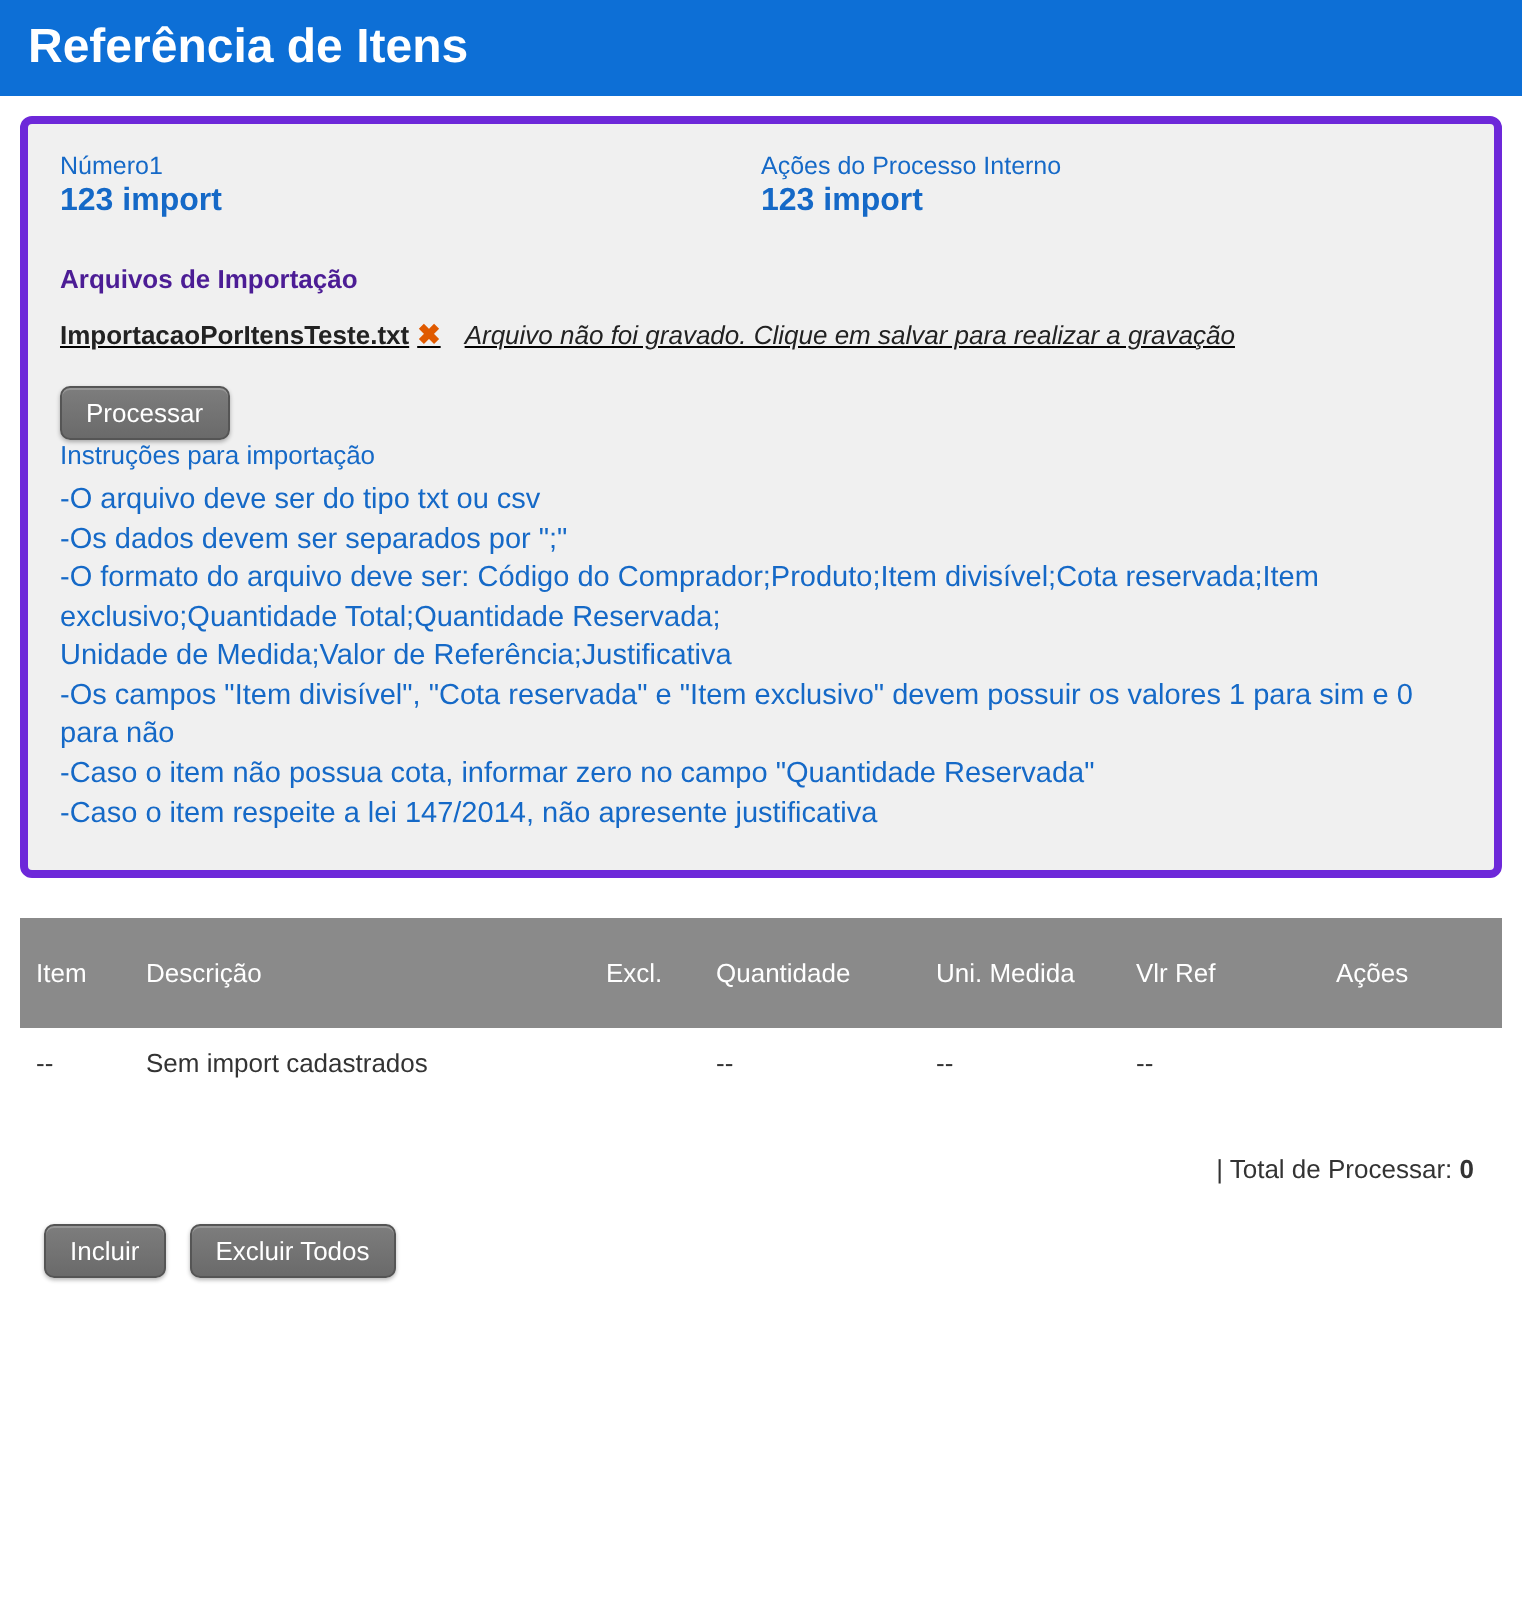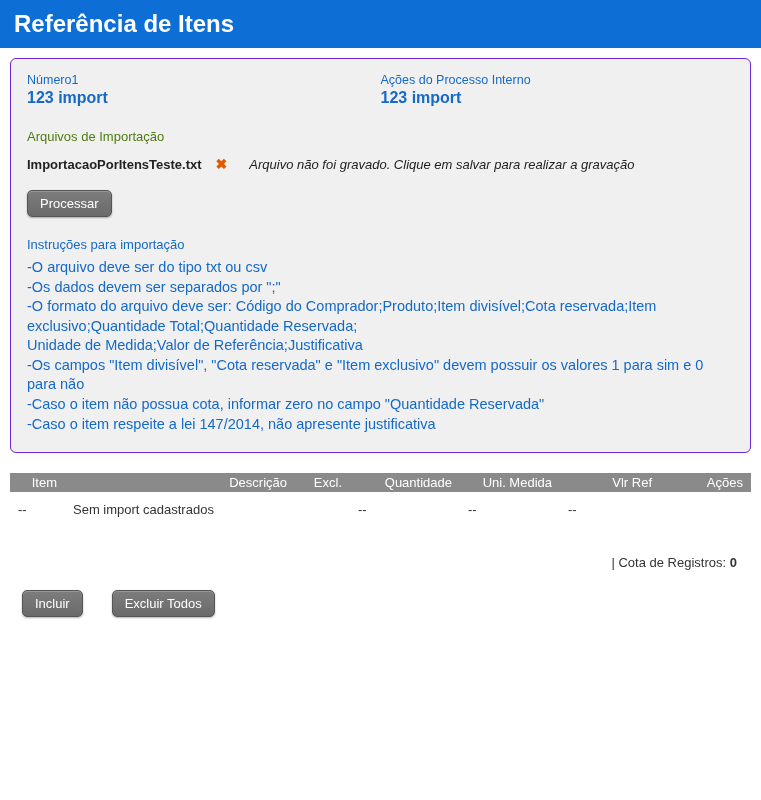--- a/index.html
+++ b/index.html
@@ -13,80 +13,81 @@
     color: #fff;
     font-size: 24px;
     font-weight: bold;
     padding: 10px 14px;
   }
   .content {
     padding: 10px;
   }
   .panel {
     background: #f0f0f0;
-    border: 1px solid #6d28d9;
+    border: 4px solid #6d28d9;
     border-radius: 6px;
     padding: 14px 16px 18px 16px;
   }
   .fields-row {
     display: flex;
   }
   .field-col {
     flex: 1;
   }
   .field-label {
     color: #1569c7;
     font-size: 12.5px;
     margin-bottom: 2px;
   }
   .field-value {
     color: #1569c7;
     font-size: 16px;
     font-weight: bold;
   }
   .section-title {
-    color: #4d7c0f;
+    color: #4c1d95;
     font-size: 13px;
     margin-top: 22px;
     margin-bottom: 6px;
+    font-weight: bold;
   }
   .btn {
     display: inline-block;
     padding: 5px 12px;
     background: linear-gradient(#7d7d7d, #6a6a6a);
     color: #fff;
     border: 1px solid #555;
     border-radius: 5px;
     font-family: inherit;
     font-size: 13px;
     cursor: pointer;
     box-shadow: 0 1px 2px rgba(0,0,0,0.3), inset 0 1px 0 rgba(255,255,255,0.2);
   }
   .file-line {
     margin-top: 12px;
     font-size: 13px;
     display: flex;
     align-items: flex-end;
-    gap: 14px;
+    gap: 4px;
     flex-wrap: wrap;
+    text-decoration: underline;
   }
   .file-name { font-weight: bold; color: #222; }
   .delete-icon {
     color: #e05a00;
     font-weight: bold;
     font-size: 14px;
     cursor: pointer;
     margin-right: 8px;
   }
   .file-note { font-style: italic; color: #222; }
   .process-row { margin-top: 18px; }
   .instructions-title {
     color: #1569c7;
     font-size: 13px;
-    margin-top: 20px;
     margin-bottom: 6px;
   }
   .instructions-body {
     color: #1569c7;
     font-weight: normal;
     font-size: 14.5px;
     line-height: 1.35;
     white-space: pre-line;
   }
   .table-wrap {
@@ -94,41 +95,41 @@
   }
   .tbl {
     width: 100%;
     border-collapse: collapse;
     font-size: 13px;
   }
   .tbl thead th {
     background: #8a8a8a;
     color: #fff;
     font-weight: normal;
-    text-align: right;
-    padding: 2px 8px;
+    text-align: left;
+    padding: 20px 8px;
   }
   .tbl tbody td {
     background: #fff;
     padding: 10px 8px;
     color: #333;
   }
   .total-row {
     background: #fff;
     text-align: right;
     font-size: 13px;
     padding: 28px 14px 12px 14px;
     color: #333;
   }
   .total-row .count { font-weight: bold; }
   .action-buttons {
     background: #fff;
     padding: 8px 12px 18px 12px;
     display: flex;
-    gap: 29px;
+    gap: 12px;
   }
   .back-row {
     margin-top: 18px;
   }
 </style>
 </head>
 <body>
 
 <div class="header-bar">Referência de Itens</div>
 
@@ -189,21 +190,21 @@
           <td>Sem import cadastrados</td>
           <td></td>
           <td>--</td>
           <td>--</td>
           <td>--</td>
           <td></td>
         </tr>
       </tbody>
     </table>
     <div class="total-row">
-      <span>| Cota de Registros:</span>
+      <span>| Total de Processar:</span>
       <span class="count">0</span>
     </div>
     <div class="action-buttons">
       <button class="btn">Incluir</button>
       <button class="btn">Excluir Todos</button>
     </div>
   </div>
 
 
 </div>

